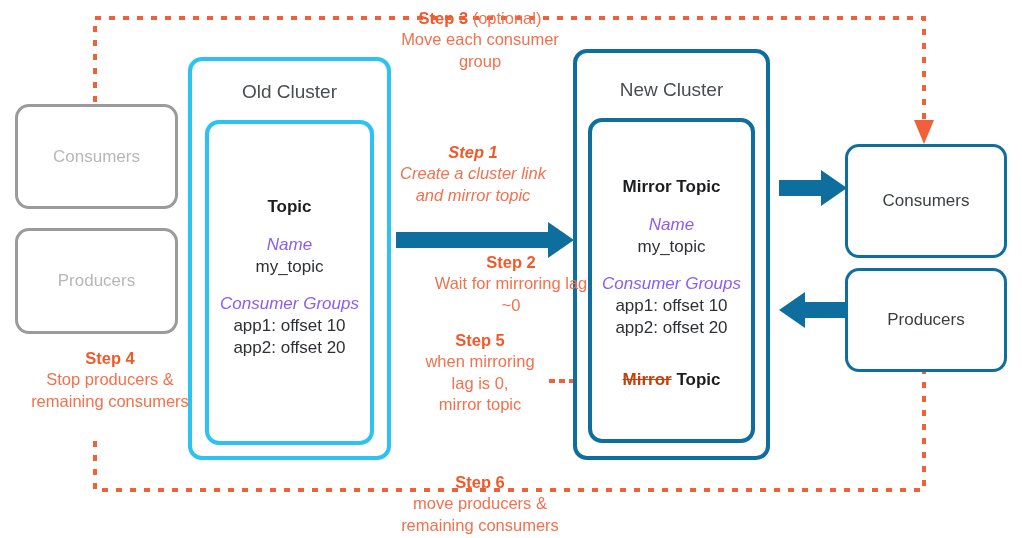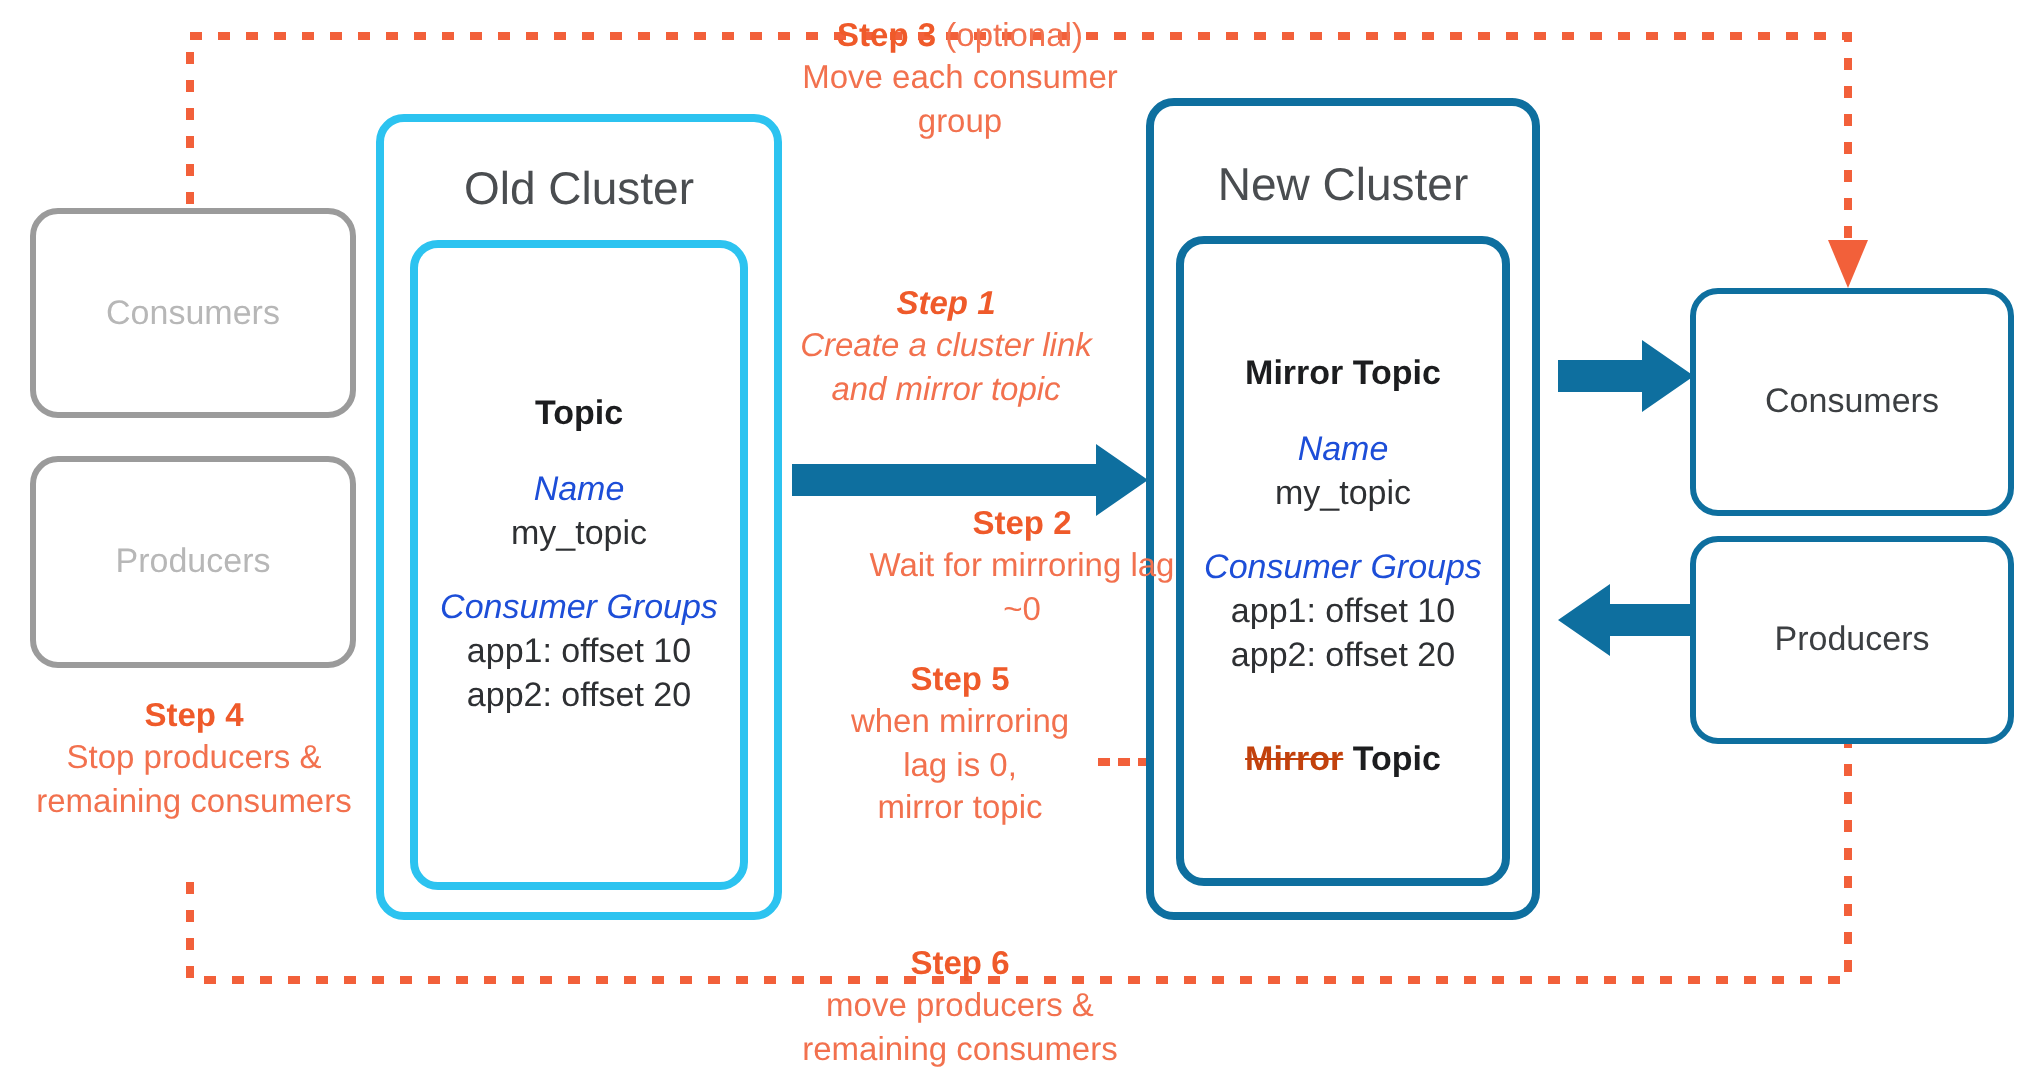--- a/index.html
+++ b/index.html
@@ -18,25 +18,25 @@
   .grey-label{font-size:17px;color:#b7b7b7;}
 
   
   .cyan-outer{border:4px solid #2cc3f0;}
   .cyan-inner{border:4px solid #2cc3f0;}
 
   
   .blue-outer{border:4px solid #0e6f9f;}
   .blue-inner{border:4px solid #0e6f9f;}
 
-  .cluster-title{position:absolute;width:100%;text-align:center;font-size:23px;color:#4a4d50;}
+  .cluster-title{position:absolute;width:100%;text-align:center;font-size:19px;color:#4a4d50;}
 
   .topic-body{position:absolute;left:0;width:100%;text-align:center;line-height:1.28;}
   .topic-head{font-size:17px;font-weight:bold;color:#1c1d1f;}
-  .ital{font-style:italic;font-size:17px;color:#1d4ed8;}
+  .ital{font-style:italic;font-size:17px;color:#8b5cf6;}
   .plain{font-size:17px;color:#2e3033;}
   .sp{height:16px;}
 
   
   .ep-box{border:3px solid #0e6f9f;display:flex;align-items:center;justify-content:center;}
   .ep-label{font-size:17px;color:#3c3f42;}
 
   
   .step{position:absolute;text-align:center;color:#f2714e;font-size:16.5px;line-height:1.30;}
   .step b{color:#ef5a2a;font-weight:bold;}
@@ -151,21 +151,21 @@
     <div>Wait for mirroring lag ~0</div>
   </div>
 
   <div class="step" style="left:399px;top:330px;width:162px;">
     <div><b>Step 5</b></div>
     <div>when mirroring</div>
     <div>lag is 0,</div>
     <div>mirror topic</div>
   </div>
 
-  <div class="step" style="left:5px;top:348px;width:184px;">
+  <div class="step" style="left:18px;top:348px;width:184px;">
     <div><b>Step 4</b></div>
     <div>Stop producers &amp; remaining consumers</div>
   </div>
 
   <div class="step" style="left:382px;top:472px;width:196px;">
     <div><b>Step 6</b></div>
     <div>move producers &amp; remaining consumers</div>
   </div>
 
 </div>

